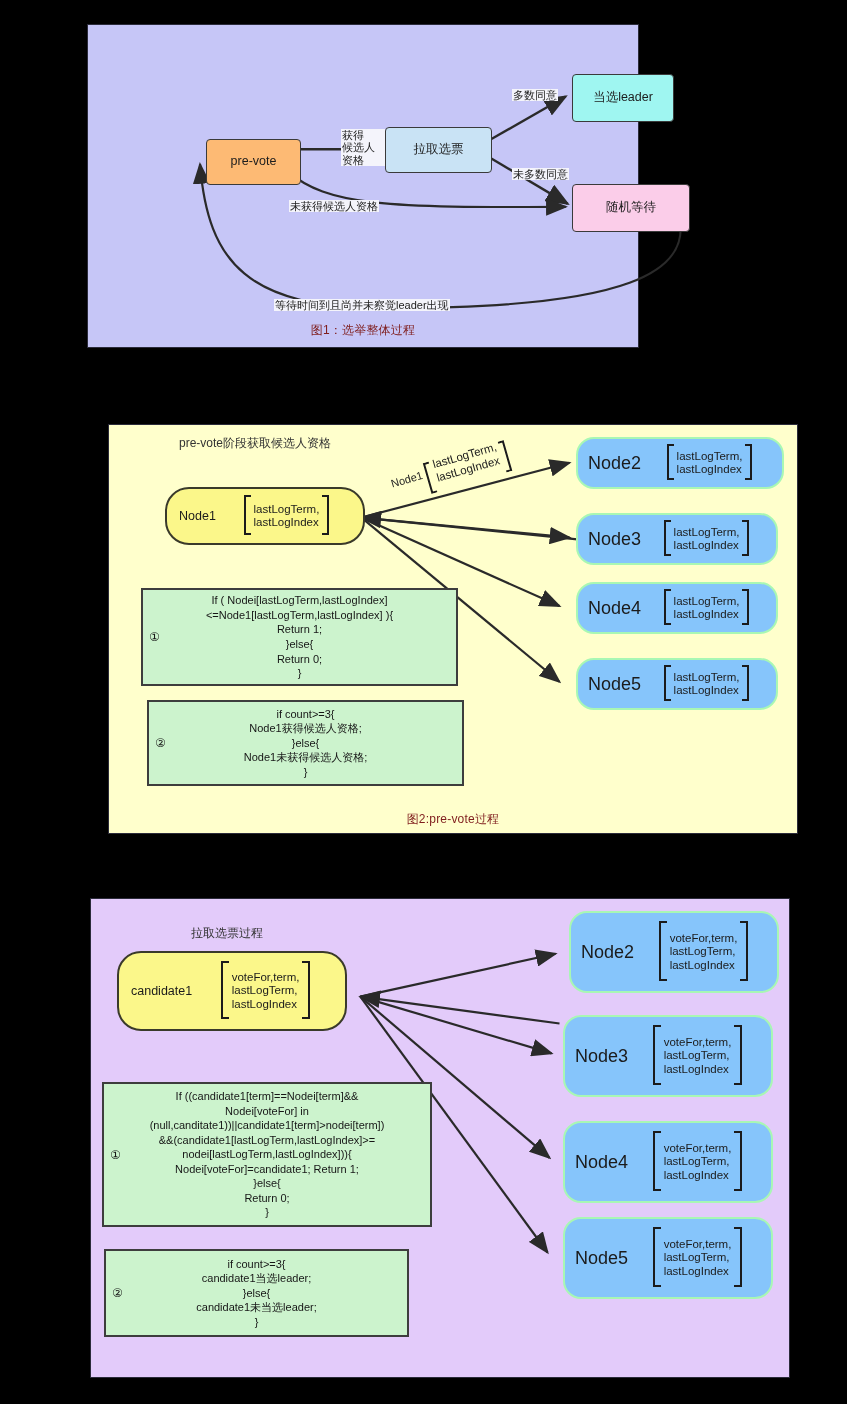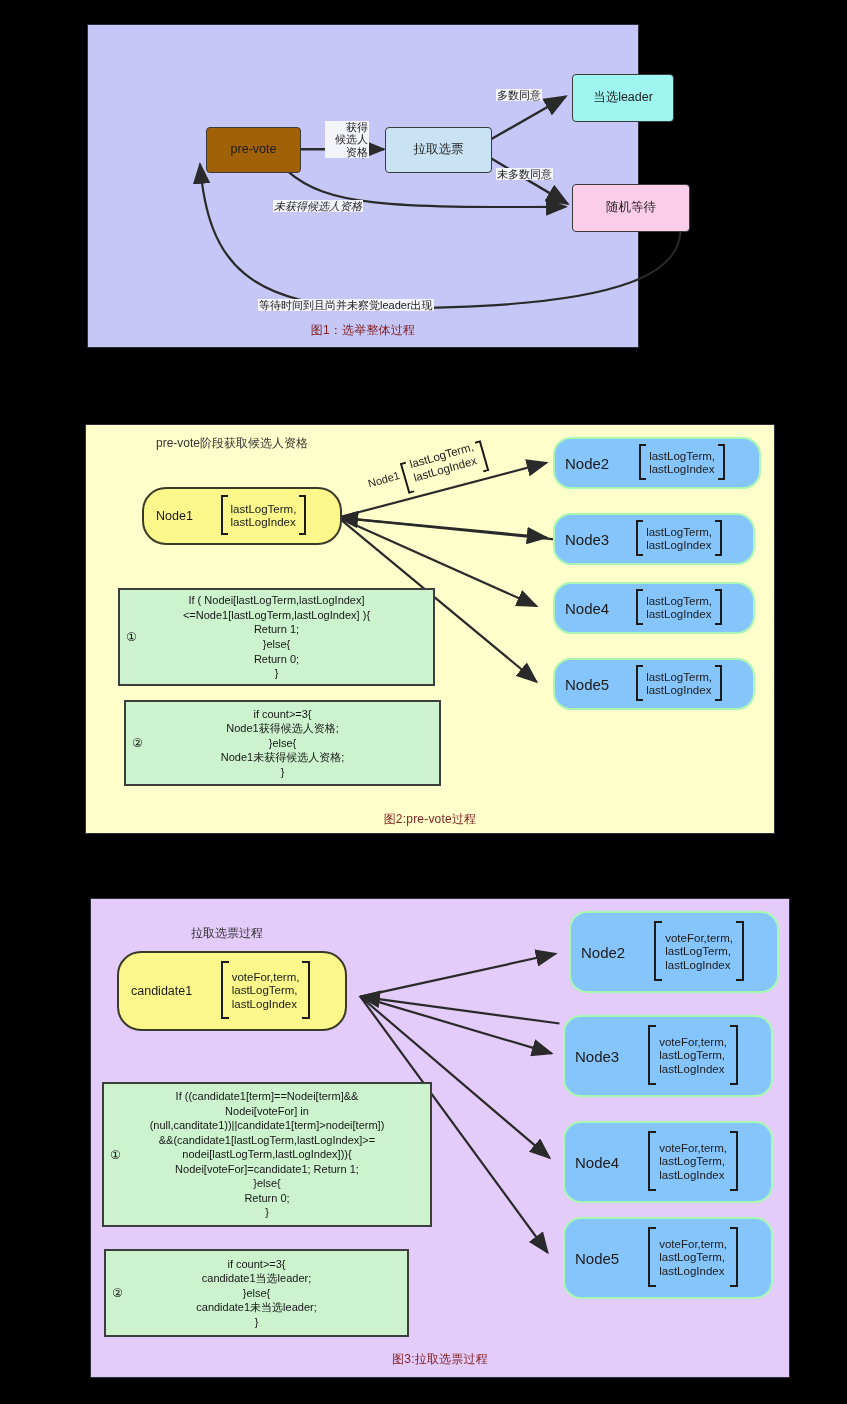--- a/index.html
+++ b/index.html
@@ -51,39 +51,40 @@
     display: flex;
     align-items: center;
     justify-content: center;
     border: 1.6px solid #3a3a3a;
     border-radius: 4px;
     font-size: 12.5px;
     color: #1c1c1c;
     text-align: center;
     line-height: 1.25;
   }
-  .n-prevote  { background: #a16207; }
+  .n-prevote  { background: #fdba74; margin-top: 12px; }
   .n-pull     { background: #c9e3f5; }
   .n-leader   { background: #9ff6f1; }
   .n-wait     { background: #fbcde9; }
 
   .edge-label {
     position: absolute;
     background: #f4f4fb;
     color: #1c1c1c;
     font-size: 11px;
     line-height: 1.12;
-    text-align: right;
+    text-align: left;
     padding: 0 1px;
     white-space: pre-line;
+    margin-left: 16px;
   }
 
   
   #fig2 {
-    left: 85px; top: 424px;
+    left: 108px; top: 424px;
     width: 690px; height: 410px;
     background: #ffffcc;
   }
   
   #fig3 {
     left: 90px; top: 898px;
     width: 700px; height: 480px;
     background: #e3cbfa;
   }
 
@@ -93,21 +94,21 @@
     box-sizing: border-box;
     display: flex;
     align-items: center;
     border-radius: 18px;
     border: 2px solid #a8f7b4;
     background: #86c5fb;
     color: #1b1b1b;
     padding: 0 10px;
   }
   .nodebox .nm {
-    font-size: 15px;
+    font-size: 18px;
     white-space: nowrap;
     flex: 0 0 auto;
     padding-right: 6px;
     text-align: center;
   }
   .bracketed {
     display: flex;
     align-items: center;
     flex: 1 1 auto;
     justify-content: center;
@@ -213,29 +214,29 @@
     </div>
 
     <div class="node n-leader" style="left:484px; top:49px; width:102px; height:48px;">
       <span>当选leader</span>
     </div>
 
     <div class="node n-wait" style="left:484px; top:159px; width:118px; height:48px;">
       <span>随机等待</span>
     </div>
 
-    <div class="edge-label" style="left:237px; top:96px; width:42px;">获得
+    <div class="edge-label" style="left:237px; top:104px; width:42px;">获得
 候选人
 资格</div>
 
     <div class="edge-label" style="left:408px; top:64px;">多数同意</div>
 
     <div class="edge-label" style="left:408px; top:143px;">未多数同意</div>
 
-    <div class="edge-label" style="left:185px; top:175px;font-style:italic;">未获得候选人资格</div>
+    <div class="edge-label" style="left:185px; top:175px;">未获得候选人资格</div>
 
     <div class="edge-label" style="left:170px; top:274px;">等待时间到且尚并未察觉leader出现</div>
 
     <div class="panel-caption" style="top:297px;">图1：选举整体过程</div>
   </div>
 
   <div class="panel" id="fig2">
 
     <svg class="svg-layer" viewBox="0 0 690 410">
       <defs>
@@ -513,16 +514,15 @@
 
     <div class="codebox" style="left:13px; top:350px; width:305px; height:88px;">
       <span class="marker">②</span>
       <span class="code">if count&gt;=3{
 candidate1当选leader;
 }else{
 candidate1未当选leader;
 }</span>
     </div>
 
-    <div class="panel-caption" style="top:452px;">图3:拉取选票过程</div>
   </div>
 
 </div>
 
 </body></html>

